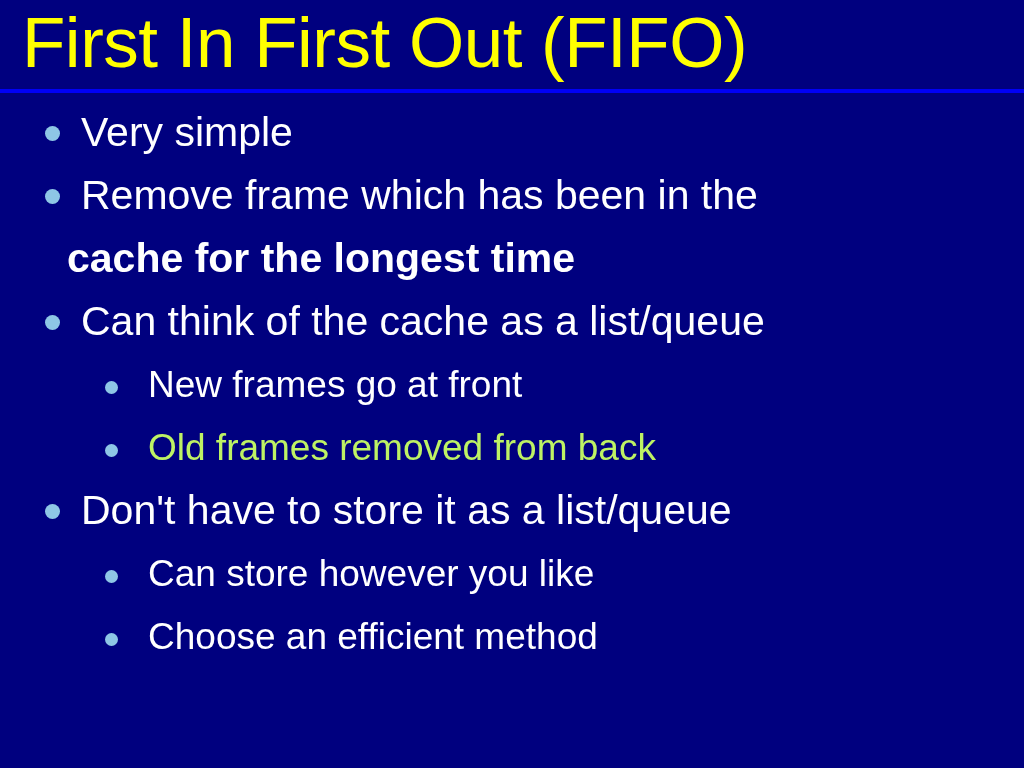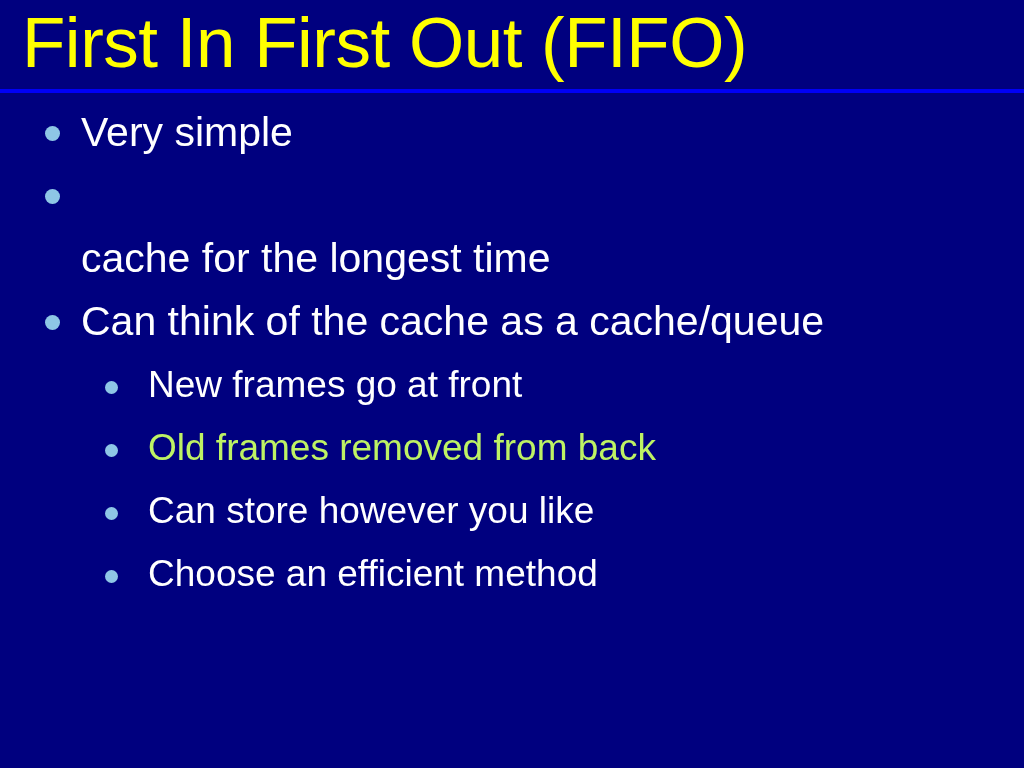--- a/index.html
+++ b/index.html
@@ -98,21 +98,22 @@
     line-height: 63px;
   }
   .level-2 > .bullet-text {
     left: 148px;
     font-size: 37px;
     line-height: 63px;
   }
 
   
   .cont > .bullet-text {
-    left: 81px;
+    left: 67px;
+    font-weight: bold;
   }
 </style>
 </head>
 <body style="background: rgb(0, 0, 127);">
 
 <div id="slide" style="background: rgb(0, 0, 127);">
 
   <div id="title-area">
     <h1 id="slide-title" style="color: rgb(255, 255, 0);">First In First Out (FIFO)</h1>
   </div>
@@ -120,35 +121,40 @@
   <div id="title-rule" style="background: rgb(0, 0, 245);"></div>
 
   <div id="body-area">
 
   <div class="bullet-row level-1">
         <span class="bullet-marker" style="background: rgb(142, 198, 230);"></span>
         <span class="bullet-text" style="color: rgb(255, 255, 255);">Very simple</span>
       </div>
       <div class="bullet-row level-1">
         <span class="bullet-marker" style="background: rgb(142, 198, 230);"></span>
+        <span class="bullet-text" style="color: rgb(255, 255, 255);">Remove frame which has been in the</span>
       </div>
       <div class="bullet-row level-1 cont">
         <span class="bullet-text" style="color: rgb(255, 255, 255);">cache for the longest time</span>
       </div>
       <div class="bullet-row level-1">
         <span class="bullet-marker" style="background: rgb(142, 198, 230);"></span>
-        <span class="bullet-text" style="color: rgb(255, 255, 255);">Can think of the cache as a cache/queue</span>
+        <span class="bullet-text" style="color: rgb(255, 255, 255);">Can think of the cache as a list/queue</span>
       </div>
       <div class="bullet-row level-2">
         <span class="bullet-marker" style="background: rgb(142, 198, 230);"></span>
         <span class="bullet-text" style="color: rgb(255, 255, 255);">New frames go at front</span>
       </div>
       <div class="bullet-row level-2">
         <span class="bullet-marker" style="background: rgb(142, 198, 230);"></span>
         <span class="bullet-text" style="color: #bef264;">Old frames removed from back</span>
+      </div>
+      <div class="bullet-row level-1">
+        <span class="bullet-marker" style="background: rgb(142, 198, 230);"></span>
+        <span class="bullet-text" style="color: rgb(255, 255, 255);">Don't have to store it as a list/queue</span>
       </div>
       <div class="bullet-row level-2">
         <span class="bullet-marker" style="background: rgb(142, 198, 230);"></span>
         <span class="bullet-text" style="color: rgb(255, 255, 255);">Can store however you like</span>
       </div>
       <div class="bullet-row level-2">
         <span class="bullet-marker" style="background: rgb(142, 198, 230);"></span>
         <span class="bullet-text" style="color: rgb(255, 255, 255);">Choose an efficient method</span>
       </div>
     </div>

